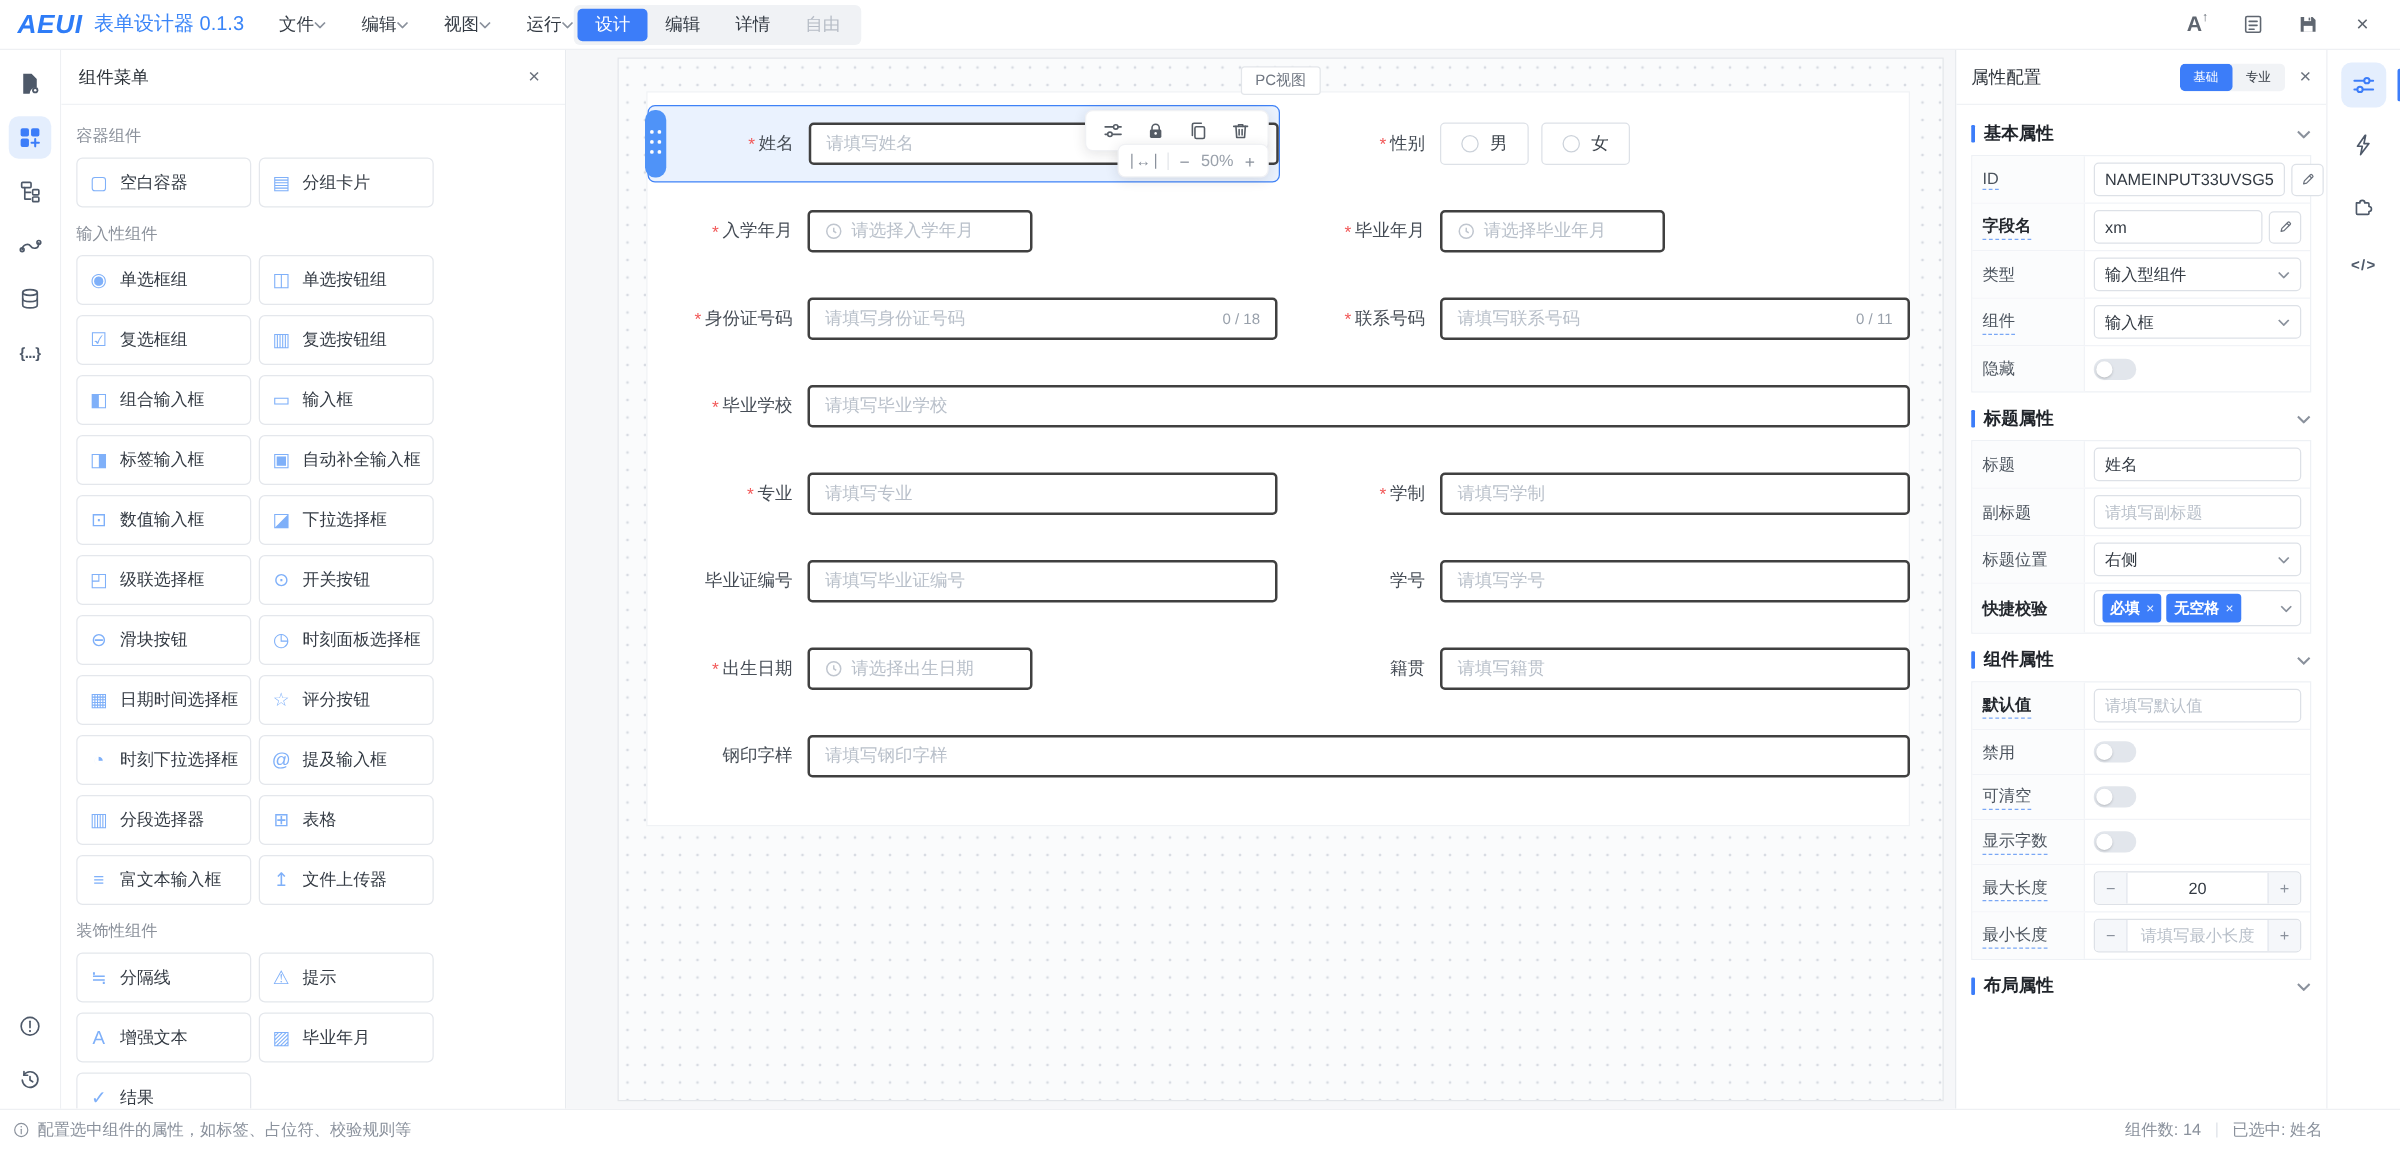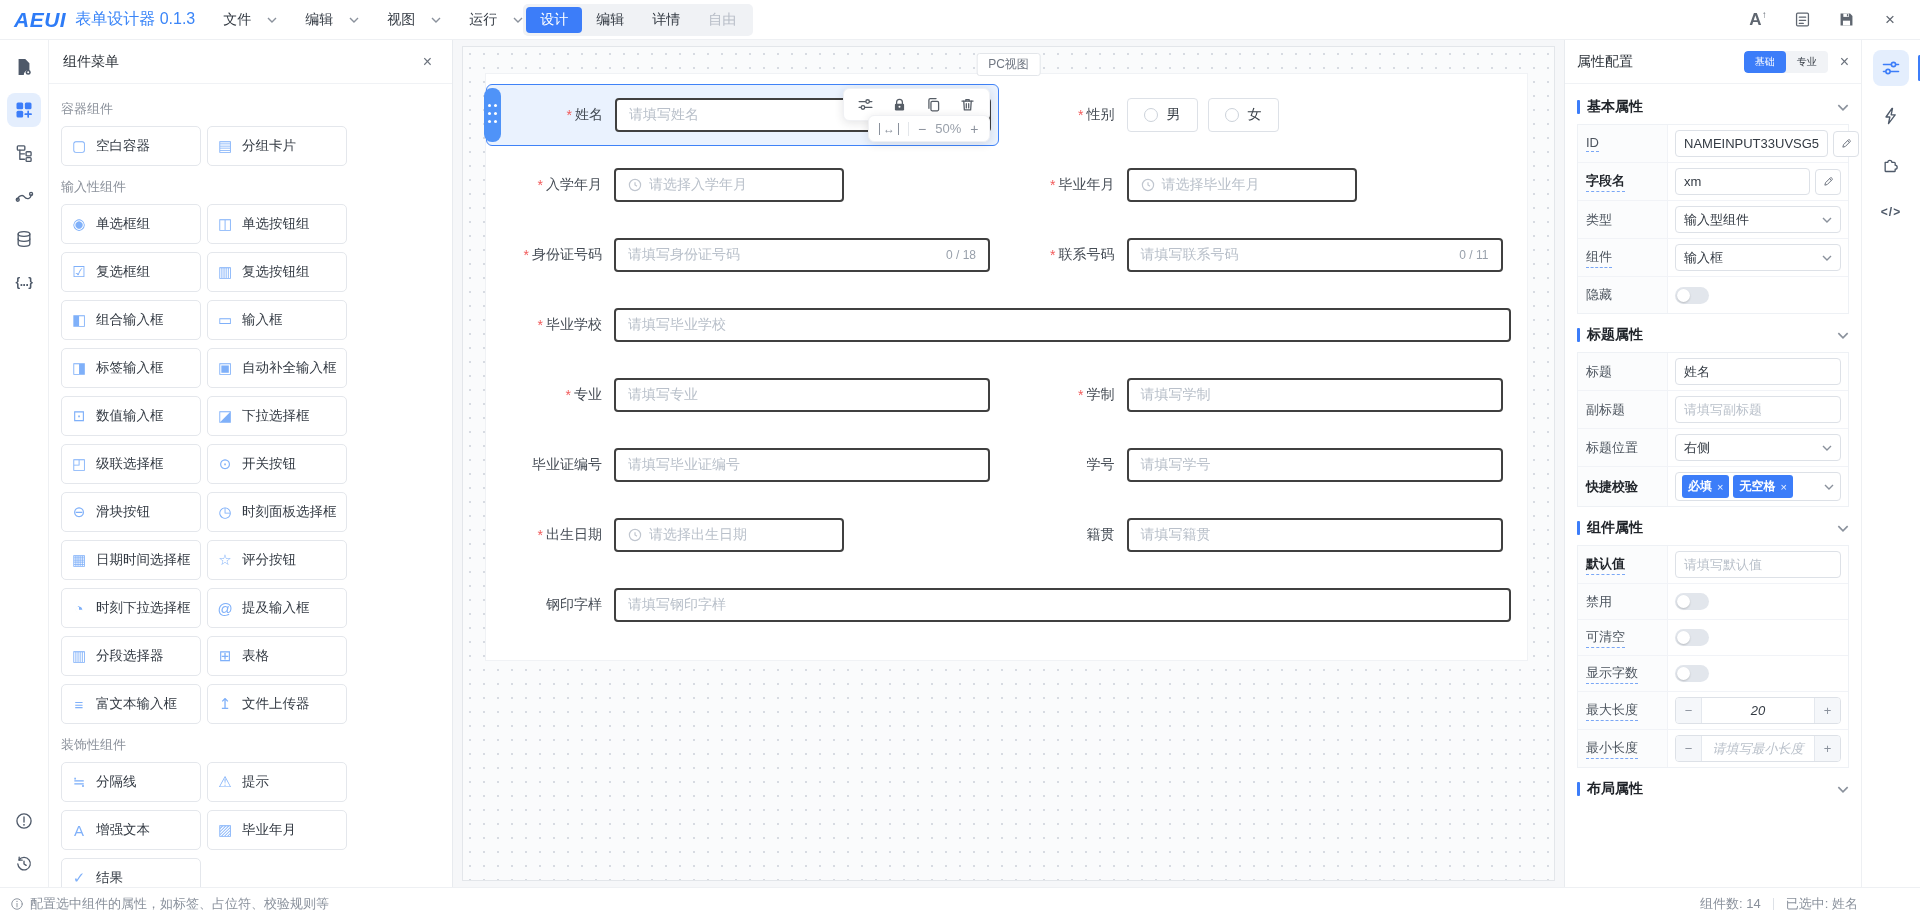--- a/index.html
+++ b/index.html
@@ -6,21 +6,21 @@
   html,body { width:1920px; height:919px; overflow:hidden; background:#fff;
     font-family:"Liberation Sans","DejaVu Sans",sans-serif; font-size:14px; color:#333a43; }
   .app { display:flex; flex-direction:column; height:919px; }
 
   
   .topbar { height:40px; background:#fff; border-bottom:1px solid #eef0f3; display:flex; align-items:center; flex:0 0 auto; }
   .brand { display:flex; align-items:center; gap:9px; padding-left:14px; }
   .logo { font-size:21px; font-weight:800; font-style:italic; color:#2e7cf7; letter-spacing:.5px; }
   .apptitle { font-size:16px; color:#3a85f8; }
   .menus { display:flex; align-items:center; gap:28px; margin-left:28px; }
-  .menu-item { display:inline-flex; align-items:center; gap:16px; color:#333a43; cursor:pointer; }
+  .menu-item { display:inline-flex; align-items:center; gap:0; color:#333a43; cursor:pointer; }
   .chev { width:10px; height:6px; }
   .chev path { fill:none; stroke:#8a919c; stroke-width:1.4; }
   .mode-tabs { display:flex; background:#f0f2f5; border-radius:5px; padding:3px; }
   .mode-tab { padding:4px 14px; border-radius:4px; color:#333a43; cursor:pointer; }
   .mode-tab.active { background:#3c7df9; color:#fff; }
   .mode-tab.muted { color:#b6bcc6; }
   .top-actions { margin-left:auto; display:flex; align-items:center; gap:24px; padding-right:20px; color:#5f6670; }
   .ticon { display:inline-flex; align-items:center; justify-content:center; cursor:pointer; min-width:20px; }
   .ticon svg { width:19px; height:19px; }
   .ticon .fa { font-size:17px; font-weight:600; }
@@ -45,32 +45,32 @@
   .cmbody { padding:4px 0 0 12px; overflow:hidden; flex:1; }
   .cglabel { font-size:13px; color:#8b919b; margin:12px 0 8px; }
   .cgrid { display:grid; grid-template-columns:140px 140px; gap:8px 6px; }
   .comp-item { height:40px; border:1px solid #e4e7ec; border-radius:5px; background:#fff; display:flex; align-items:center; gap:8px; padding:0 8px; cursor:pointer; text-align:left; }
   .ci { color:#7fb0f9; font-size:15px; width:18px; text-align:center; flex:0 0 auto; }
   .ct { font-size:13.5px; color:#333a43; white-space:nowrap; }
 
   
   .canvas { flex:1 1 auto; background:#f6f7f9; padding:6px 9px 6px 9px; min-width:0; }
   .frame { position:relative; height:100%; border:1px solid #e3e6ea; background-color:#fafbfc;
-    background-image:radial-gradient(circle,#d7dbe2 1px,transparent 1.3px); background-size:14px 14px; }
+    background-image:radial-gradient(circle,#d7dbe2 1px,transparent 1.3px); background-size:14px 14px;margin-left:32px; }
   .view-tab { position:absolute; top:6px; left:50%; transform:translateX(-50%); background:#fff; border:1px solid #e3e6ea; border-radius:3px; padding:2px 11px; font-size:12px; color:#707782; z-index:3; cursor:pointer; }
   .form-card { position:absolute; left:22px; right:26px; top:26px; height:588px; background:#fff; border:1px solid #f0f2f5; }
   .fields { display:grid; grid-template-columns:1fr 1fr; grid-auto-rows:70px; padding:6px 16px 0 0; }
   .field { display:flex; align-items:center; position:relative; }
   .field.full { grid-column:1 / 3; }
   .label-wrap { width:116px; flex:0 0 auto; display:flex; justify-content:flex-end; align-items:center; margin-right:12px; }
   .req { color:#f25a5a; margin-right:3px; visibility:hidden; }
   .req.on { visibility:visible; }
   .flabel { font-size:14px; color:#454c55; white-space:nowrap; }
   .ibox { height:34px; width:376px; border:2px solid #404040; border-radius:4px; background:#fff; display:flex; align-items:center; padding:0 12px; gap:7px; position:relative; z-index:1; }
-  .field.time .ibox { width:230px; }
+  .field.time .ibox { width:180px; }
   .field.full .ibox { width:auto; flex:1; }
   .ph { color:#b9c0ca; font-size:14px; white-space:nowrap; }
   .counter { margin-left:auto; font-size:12px; color:#98a0ab; }
   .counter:empty { display:none; }
   .clocksvg { display:none; width:14px; height:14px; flex:0 0 auto; }
   .field.time .clocksvg { display:block; }
   .clocksvg circle,.clocksvg path { fill:none; stroke:#c0c6cf; stroke-width:1.2; }
   .radio-row { display:none; gap:10px; }
   .field.radio .radio-row { display:flex; }
   .ropt { height:34px; border:1px solid #dde1e7; border-radius:4px; background:#fff; display:inline-flex; align-items:center; gap:9px; padding:0 16px; cursor:pointer; }
@@ -124,21 +124,21 @@
   .toggle::after { content:""; position:absolute; left:2px; top:2px; width:13px; height:13px; border-radius:50%; background:#fff; box-shadow:0 1px 2px rgba(0,0,0,.18); }
   .ptagbox { flex:1; min-height:28px; border:1px solid #dde1e7; border-radius:4px; display:flex; align-items:center; padding:2px 6px; cursor:pointer; }
   .tags { display:flex; gap:4px; }
   .tag { background:#3c7df9; color:#fff; border-radius:3px; padding:3px 6px; font-size:12px; display:inline-flex; align-items:center; gap:5px; white-space:nowrap; }
   .tag .tx { font-style:normal; font-size:11px; opacity:.9; cursor:pointer; }
   .ptagbox .chev { margin-left:auto; }
   .pstep { flex:1; height:27px; border:1px solid #dde1e7; border-radius:4px; display:flex; align-items:stretch; overflow:hidden; }
   .sbtn { width:26px; flex:0 0 auto; background:#f5f7fa; color:#8a919c; display:flex; align-items:center; justify-content:center; font-size:13px; cursor:pointer; }
   .sbtn.minus { border-right:1px solid #e4e8ee; }
   .sbtn.plus { border-left:1px solid #e4e8ee; }
-  .sval { flex:1; display:flex; align-items:center; justify-content:center; font-size:13px; color:#333a43;font-style:italic; }
+  .sval { flex:1; display:flex; align-items:center; justify-content:center; font-size:13px; color:#333a43; }
   .sval.phv { color:#b9c0ca; }
 
   
   .rrail { width:59px; flex:0 0 auto; background:#fff; border-left:1px solid #eef0f3; display:flex; flex-direction:column; align-items:center; padding-top:10px; gap:12px; }
   .rritem { width:36px; height:36px; border-radius:8px; display:flex; align-items:center; justify-content:center; color:#4e5969; cursor:pointer; position:relative; }
   .rritem svg { width:20px; height:20px; }
   .rritem.active { background:#e4eefd; color:#3c7df9; }
   .rritem.active::after { content:""; position:absolute; right:-12px; top:5px; width:3px; height:26px; background:#3c7df9; border-radius:2px; }
   .codeico { font-size:12px; font-weight:700; letter-spacing:1px; }
 

